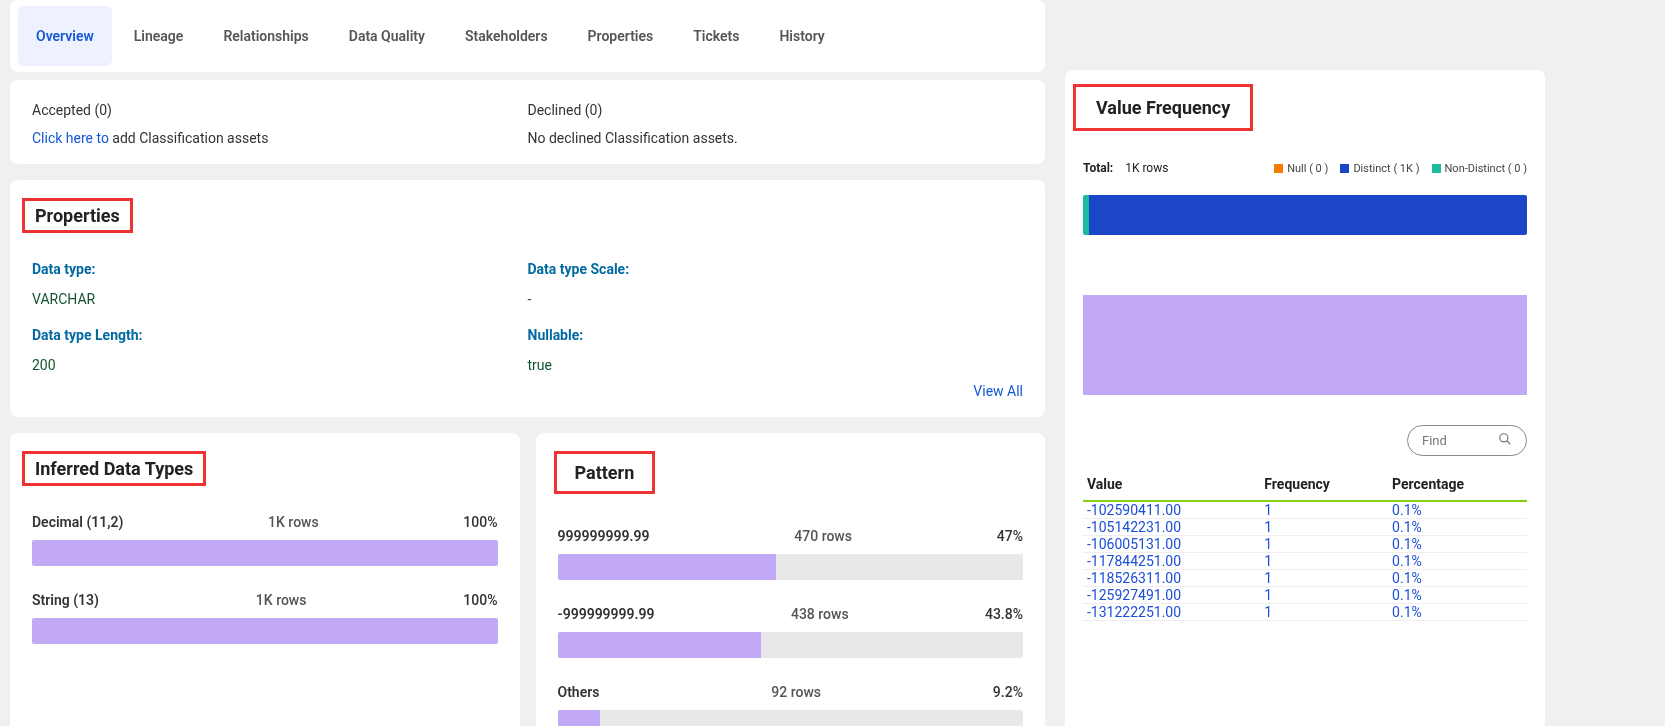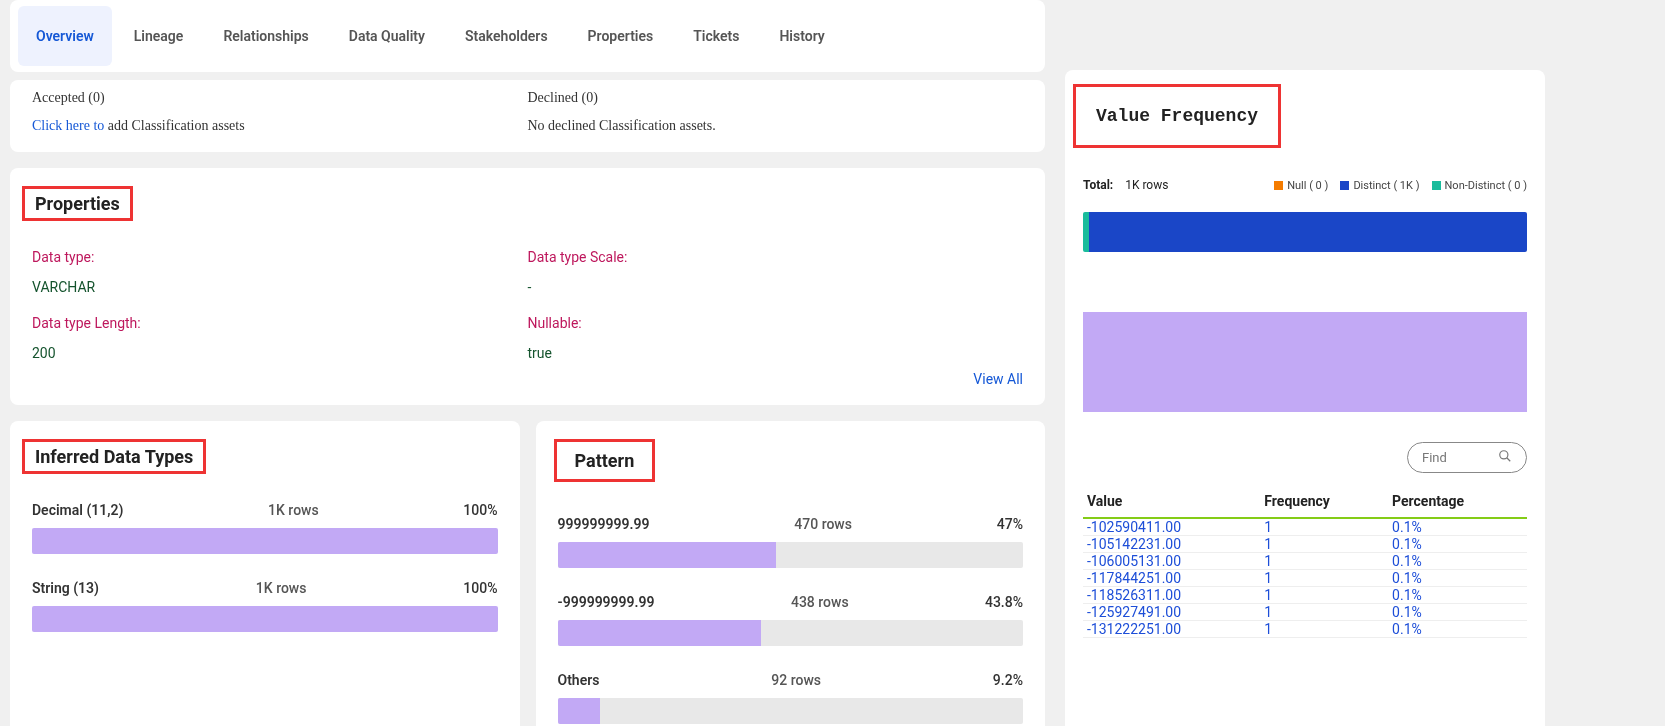--- a/index.html
+++ b/index.html
@@ -84,22 +84,22 @@
       display: inline-block;
       padding: 4px 10px;
     }
     .boxed-wrap-head { margin-left:-10px; margin-bottom:10px;}
     .props-grid {
       display: grid;
       grid-template-columns: 1fr 1fr;
       row-gap: 20px;
     }
     .prop-label {
-      font-weight: 400;
-      color: #be185d;
+      font-weight: 700;
+      color: #0369a1;
       font-size: 14px;
       margin-bottom: 14px;
     }
     .prop-value {
       font-size: 14px;
       color: #14532d;
     }
     .view-all {
       text-align: right;
       color: #1558d6;
@@ -189,21 +189,21 @@
       <div class="tab active">Overview</div>
       <div class="tab">Lineage</div>
       <div class="tab">Relationships</div>
       <div class="tab">Data Quality</div>
       <div class="tab">Stakeholders</div>
       <div class="tab">Properties</div>
       <div class="tab">Tickets</div>
       <div class="tab">History</div>
     </div>
 
-    <div class="card" style="padding-top:10px;font-family:Liberation Serif, serif;">
+    <div class="card" style="padding-top:22px;">
       <div class="classification-row">
         <div class="classification-col">
           <div class="class-label">Accepted (0)</div>
           <div class="class-text">
             <span class="link">Click here to</span><span> add Classification assets</span>
           </div>
         </div>
         <div class="classification-col">
           <div class="class-label">Declined (0)</div>
           <div class="class-text">No declined Classification assets.</div>
@@ -290,21 +290,21 @@
               <div class="bar-fill" style="width: 9.2%;"></div>
             </div>
           </div>
       </div>
     </div>
 
   </div>
 
   <div class="right-col">
     <div style="margin-left:-10px; margin-top:-6px;">
-      <span class="section-head boxed" style="padding:19px 20px;font-family:Liberation Mono, monospace;">Value Frequency</span>
+      <span class="section-head boxed" style="padding:10px 20px;">Value Frequency</span>
     </div>
     <div class="vf-total-row">
       <div>
         <span class="total-label">Total:</span>
         &nbsp;&nbsp;&nbsp;<span>1K rows</span>
       </div>
       <div class="vf-legend">
         <div class="legend-item">
             <span class="legend-swatch" style="background:#f57c00"></span>
             <span>Null ( 0 )</span>

